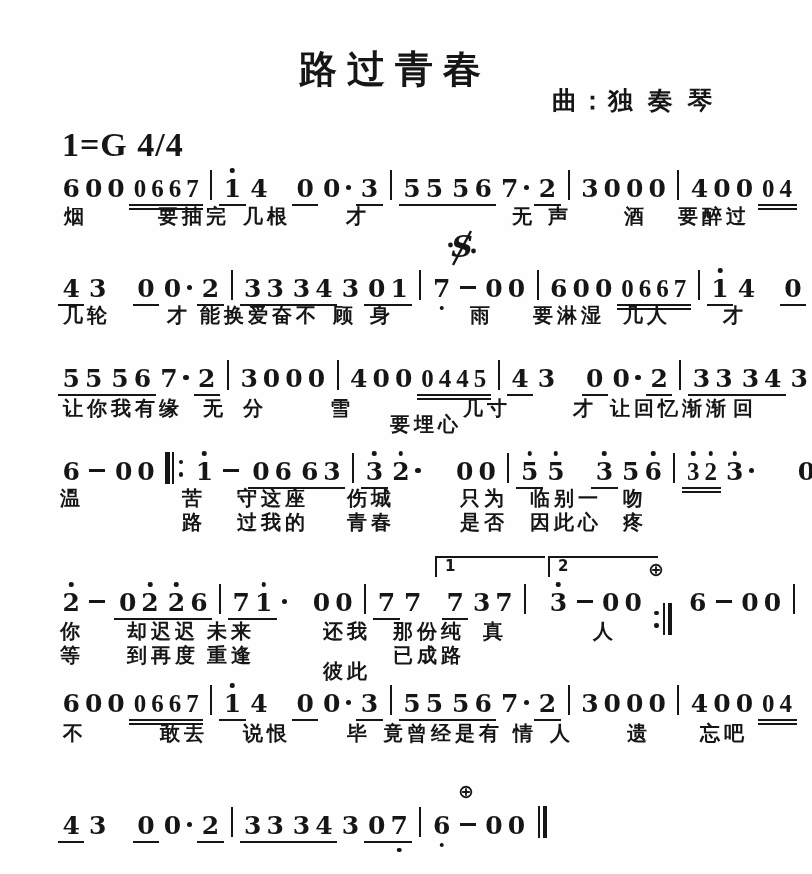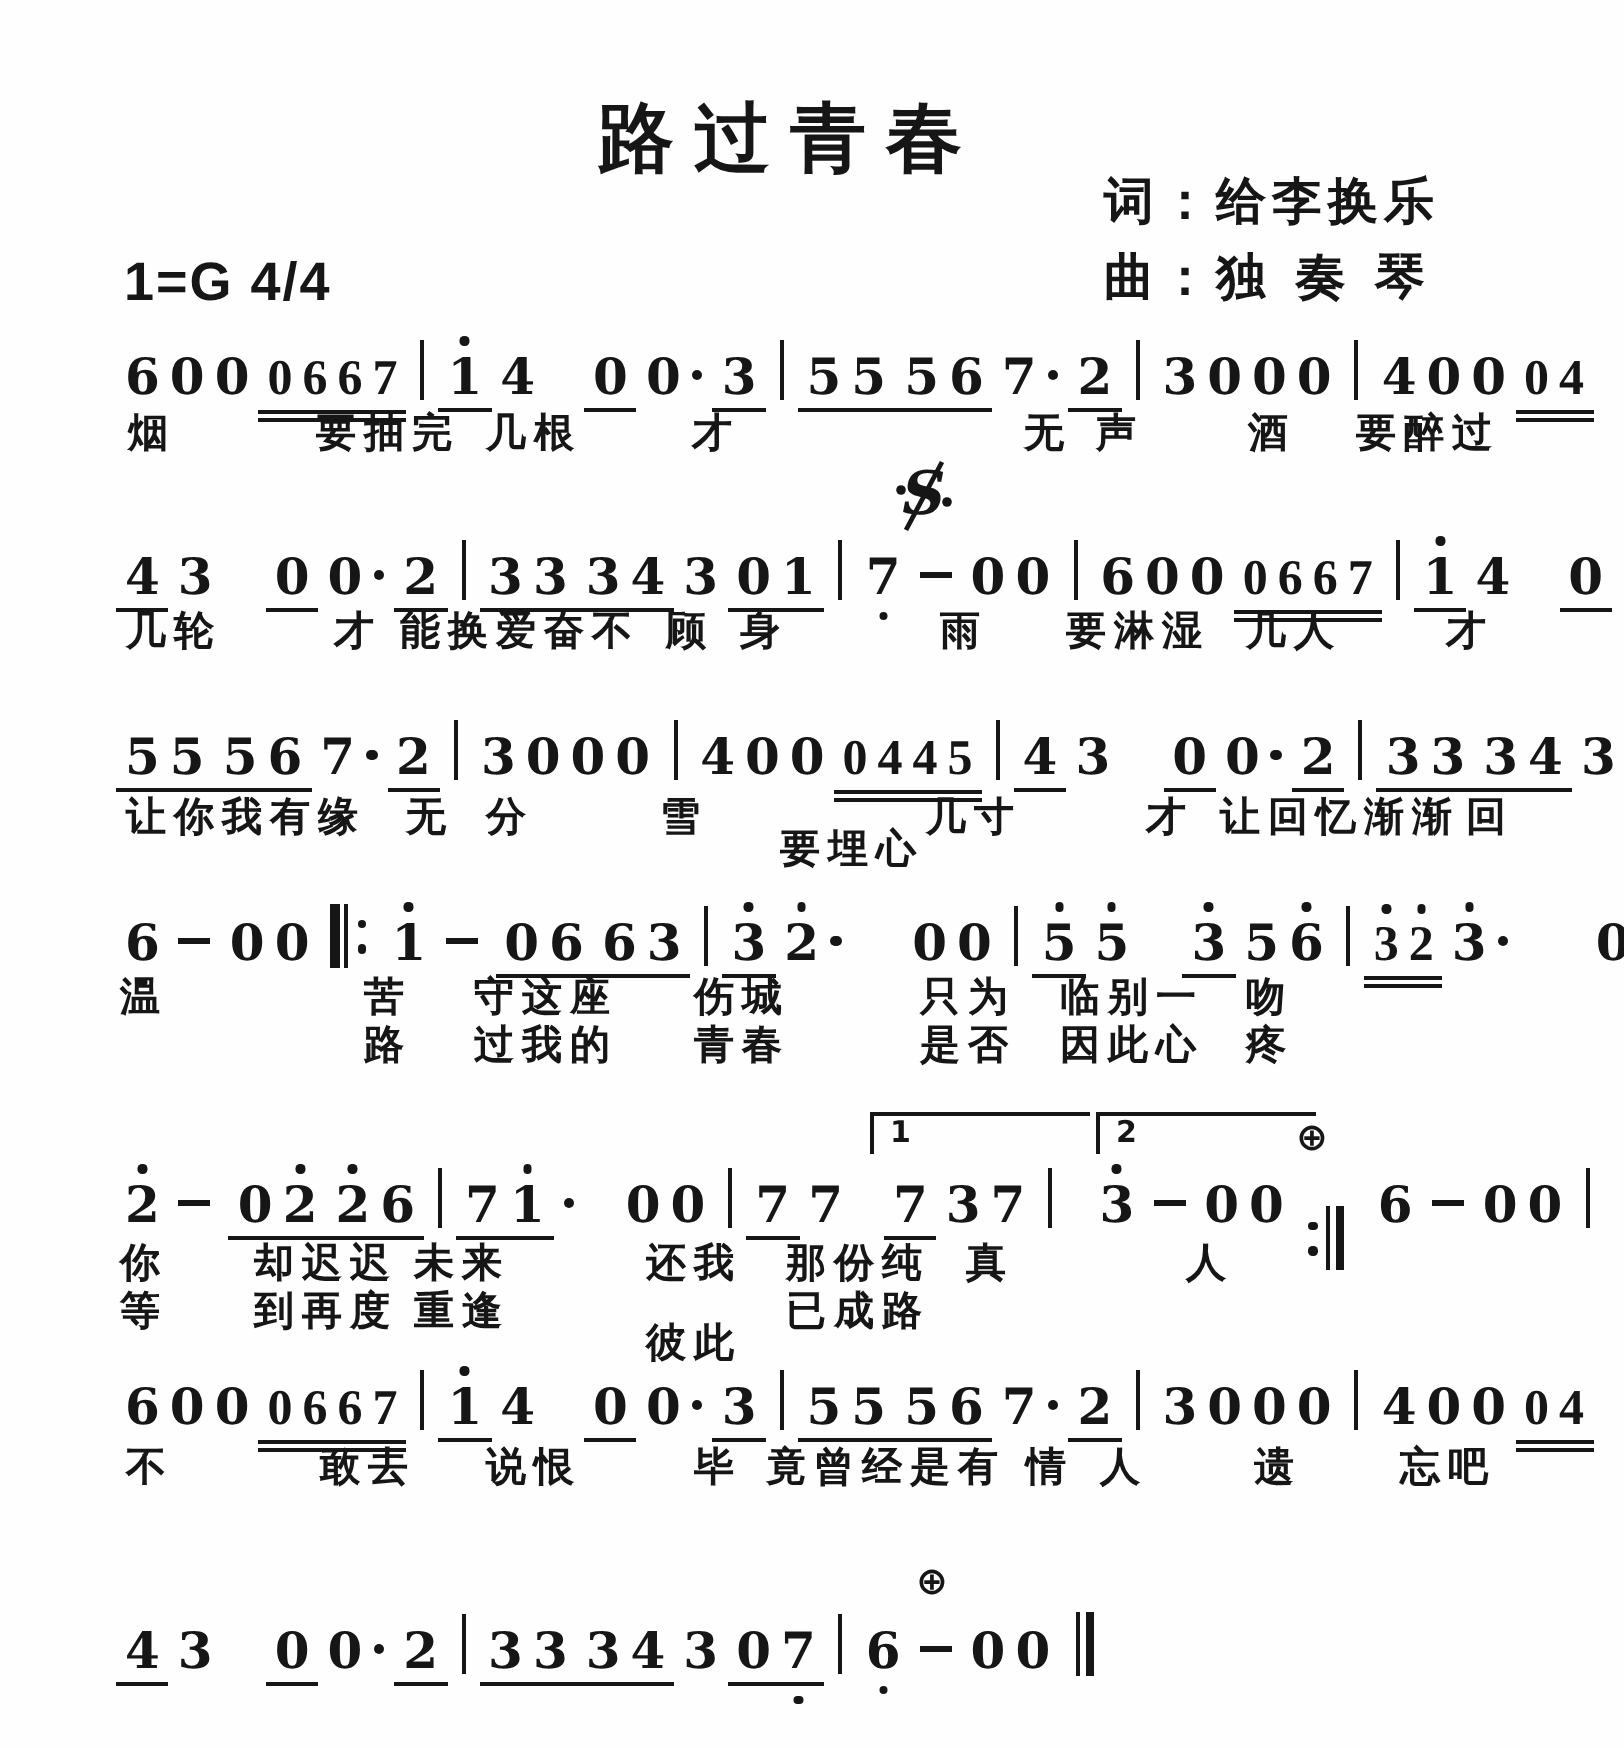--- a/index.html
+++ b/index.html
@@ -2,22 +2,22 @@
 <html><head>
 <meta charset="utf-8">
 <style>
   html,body{margin:0;padding:0;background:#e8e8e8;}
   .page{position:relative;width:812px;height:874px;background:#fefefe;color:#161616;
         font-family:"DejaVu Serif",serif;overflow:hidden;margin:0 auto;}
   .title{position:absolute;top:44px;left:0;width:790px;text-align:center;
          font-size:38px;font-weight:bold;letter-spacing:10px;}
   .credits{position:absolute;top:82px;left:552px;font-size:25px;font-weight:bold;
            letter-spacing:3px;line-height:38px;white-space:nowrap;}
-  .keytime{position:absolute;top:126px;left:62px;font-family:Liberation Sans, sans-serif;
-           font-size:27px;font-weight:bold;letter-spacing:1px;}
+  .keytime{position:absolute;top:126px;left:62px;font-family:Liberation Serif, serif;
+           font-size:34px;font-weight:bold;letter-spacing:1px;}
   #score{position:absolute;inset:0;}
   .score-line{position:absolute;left:58px;width:720px;}
   .notes-row{white-space:nowrap;height:42px;}
   .grp{display:inline-block;padding:0 2px 3px 2px;line-height:1;}
   .grp.u0{border-bottom:2.5px solid transparent;}
   .grp.u1{border-bottom:2.5px solid #161616;}
   .grp.u2{border-bottom:2.5px solid #161616;position:relative;font-family:Liberation Serif, serif;}
   .grp.u2::after{content:"";position:absolute;left:0;right:0;bottom:-6px;height:2.5px;background:#161616;}
   .n{display:inline-block;position:relative;font-size:25px;font-weight:bold;
      line-height:1;margin:0 2.5px;}
@@ -44,21 +44,20 @@
          padding-left:8px;line-height:17px;}
   .coda{position:absolute;font-family:"DejaVu Sans",sans-serif;font-size:19px;font-weight:bold;}
   .segno{position:absolute;}
 </style>
 </head>
 <body>
 
 <div class="page">
   <div class="title">路过青春</div>
   <div class="credits">
-    <div>词：给李换乐</div>
     <div>曲：独 奏 琴</div>
   </div>
   <div class="keytime">1=G 4/4</div>
   <div id="score">
       <div class="score-line" style="top: 170px;">
         <div class="notes-row"><span class="grp u0"><span class="n">6</span><span class="n">0</span><span class="n">0</span></span><span class="grp u2"><span class="n">0</span><span class="n">6</span><span class="n">6</span><span class="n">7</span></span><span class="bar"></span><span class="grp u1"><span class="n">1<span class="dot-hi"></span></span></span><span class="grp u0"><span class="n">4</span></span><span class="sp" style="width: 20px;"></span><span class="grp u1"><span class="n">0</span></span><span class="grp u0"><span class="n">0</span><span class="adot"></span></span><span class="grp u1"><span class="n">3</span></span><span class="bar"></span><span class="grp u1"><span class="n">5</span><span class="n">5</span></span><span class="grp u1"><span class="n">5</span><span class="n">6</span></span><span class="grp u0"><span class="n">7</span><span class="adot"></span></span><span class="grp u1"><span class="n">2</span></span><span class="bar"></span><span class="grp u0"><span class="n">3</span><span class="n">0</span><span class="n">0</span><span class="n">0</span></span><span class="bar"></span><span class="grp u0"><span class="n">4</span><span class="n">0</span><span class="n">0</span></span><span class="grp u2"><span class="n">0</span><span class="n">4</span></span></div>
         <span class="segno" style="left: 389px; top: 58px;"><svg width="30" height="40" viewBox="0 0 30 40">
             <text x="15" y="29" text-anchor="middle" font-family="DejaVu Serif,serif" font-size="30" font-weight="bold" font-style="italic" fill="#161616">S</text>
             <line x1="24" y1="3" x2="6" y2="37" stroke="#161616" stroke-width="2.4"></line>
             <circle cx="3.5" cy="17" r="2.4" fill="#161616"></circle>

